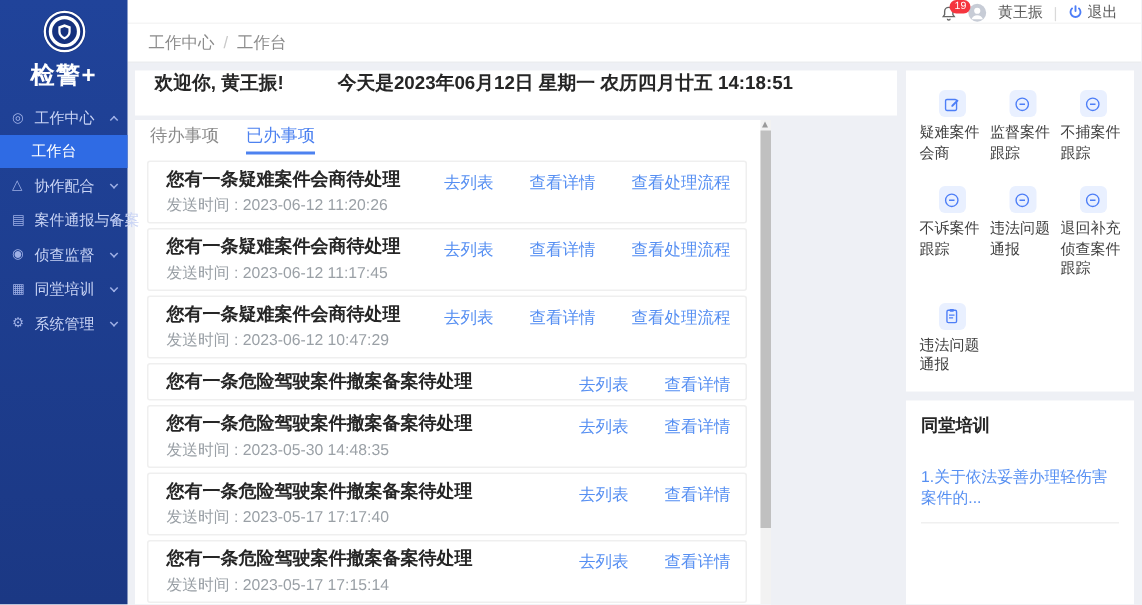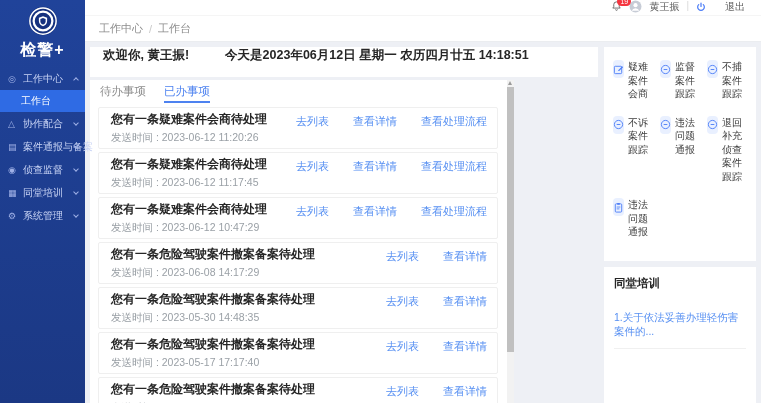--- a/index.html
+++ b/index.html
@@ -13,26 +13,26 @@
   .appname{color:#fff;font-size:16px;font-weight:bold;text-align:center;margin-top:4px;letter-spacing:1px}
   .menu{margin-top:6px}
   .menu-item{position:relative;height:23px;display:flex;align-items:center;gap:4px;padding-left:8px;color:#c9d4f5;font-size:10px;cursor:pointer;white-space:nowrap}
   .mi-icon{font-size:9px;width:11px;color:#9fb0e6;flex:0 0 auto}
   .chev{position:absolute;right:7px;top:9px;width:4px;height:4px;border-right:1.3px solid #9fb0e6;border-bottom:1.3px solid #9fb0e6;transform:rotate(45deg)}
   .chev.up{transform:rotate(-135deg);top:11px}
   .menu-sub{height:22px;display:flex;align-items:center;padding-left:21px;color:#d7e0fa;font-size:10px;cursor:pointer}
   .menu-sub.active{background:#2f6be4;color:#fff}
 
   
-  .userbar{position:absolute;left:85px;right:0;top:0;height:16px;background:#fff;display:flex;align-items:flex-start;justify-content:flex-end;gap:7px;padding-right:16px;font-size:10px;color:#595959;z-index:2;border-bottom:1px solid #f5f5f5}
+  .userbar{position:absolute;left:85px;right:0;top:0;height:16px;background:#fff;display:flex;align-items:flex-end;justify-content:flex-end;gap:7px;padding-right:16px;font-size:10px;color:#595959;z-index:2;border-bottom:1px solid #f5f5f5}
   .bell-wrap{position:relative;display:inline-flex;cursor:pointer}
   .badge{position:absolute;top:-3px;left:6px;background:#f5353f;color:#fff;font-size:7px;line-height:9px;padding:0 3px;border-radius:6px}
   .avatar-dot{display:inline-flex}
   .udiv{color:#d9d9d9}
-  .logout{display:inline-flex;align-items:center;gap:19px;cursor:pointer;color:#595959}
+  .logout{display:inline-flex;align-items:center;gap:3px;cursor:pointer;color:#595959}
   .breadbar{position:absolute;left:85px;right:0;top:16px;height:26px;background:#fff;border-bottom:1px solid #ebedf0;display:flex;align-items:center;gap:6px;padding-left:14px;font-size:11px;color:#8c8c8c;z-index:2}
   .bsep{color:#c9c9c9}
 
   
   .welcome{position:absolute;left:90px;top:47px;width:508px;height:30px;background:#fff;display:flex;align-items:flex-start;gap:36px;padding:0 13px;font-size:12.5px;font-weight:bold;color:#262626}
 
   
   .maincard{position:absolute;left:90px;top:80px;width:424px;bottom:0;background:#fff;overflow:hidden}
   .tabs{display:flex;gap:18px;padding:5px 10px 2px;font-size:11.5px;line-height:13px}
   .tab{color:#8c8c8c;cursor:pointer;padding-bottom:3px}
@@ -43,21 +43,21 @@
   .titem-time{font-size:10.5px;line-height:12px;color:#9aa0a6;margin-top:5px}
   .titem-actions{position:absolute;right:10px;top:6px;display:flex;gap:24px;font-size:11px}
   .titem-actions a{color:#568ff2}
   .vscroll{position:absolute;right:0;top:0;width:7px;bottom:0;background:#f2f2f2}
   .varrow{position:absolute;top:1px;left:1px;width:0;height:0;border-left:2.5px solid transparent;border-right:2.5px solid transparent;border-bottom:4px solid #9a9a9a}
   .vthumb{position:absolute;left:0;right:0;top:7px;height:82%;background:#c0c0c0}
 
   
   .shortcuts{position:absolute;left:604px;width:152px;top:47px;height:214px;background:#fff;padding:13px 6px 0 9px}
   .sgrid{display:grid;grid-template-columns:1fr 1fr 1fr;row-gap:15px;column-gap:4px}
-  .scell{display:flex;flex-direction:row;gap:4px;cursor:pointer}
+  .scell{display:flex;flex-direction:column;gap:4px;cursor:pointer}
   .sicon{width:18px;height:18px;margin:0 auto;background:#e9f0ff;border-radius:4px;display:flex;align-items:center;justify-content:center}
   .slabel{font-size:10px;line-height:1.35;color:#404040}
   .training{position:absolute;left:604px;width:152px;top:267px;bottom:0;background:#fff;padding:9px 10px}
   .ttitle{font-size:11.5px;font-weight:bold;color:#262626}
   .tlink{display:block;margin-top:20px;font-size:10.5px;color:#568ff2;padding-bottom:9px;border-bottom:1px solid #f0f0f0}
 </style>
 </head>
 <body>
 
 <div class="sidebar">
@@ -174,21 +174,20 @@
       <div class="titem-time"><span>发送时间 : </span><span>2023-06-12 10:47:29</span></div>
       <div class="titem-actions">
         <a>去列表</a>
         <a>查看详情</a>
         <a>查看处理流程</a>
       </div>
     </div>
 
     <div class="titem">
       <div class="titem-title">您有一条危险驾驶案件撤案备案待处理</div>
-      <div class="titem-time"><span>发送时间 : </span><span>2023-06-08 14:17:29</span></div>
       <div class="titem-actions">
         <a>去列表</a>
         <a>查看详情</a>
 
       </div>
     </div>
 
     <div class="titem">
       <div class="titem-title">您有一条危险驾驶案件撤案备案待处理</div>
       <div class="titem-time"><span>发送时间 : </span><span>2023-05-30 14:48:35</span></div>

